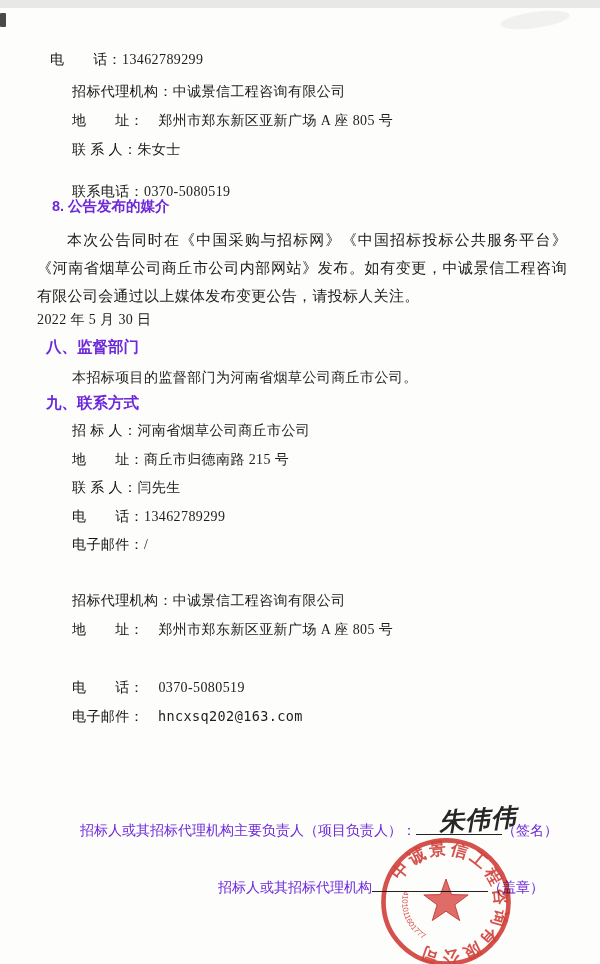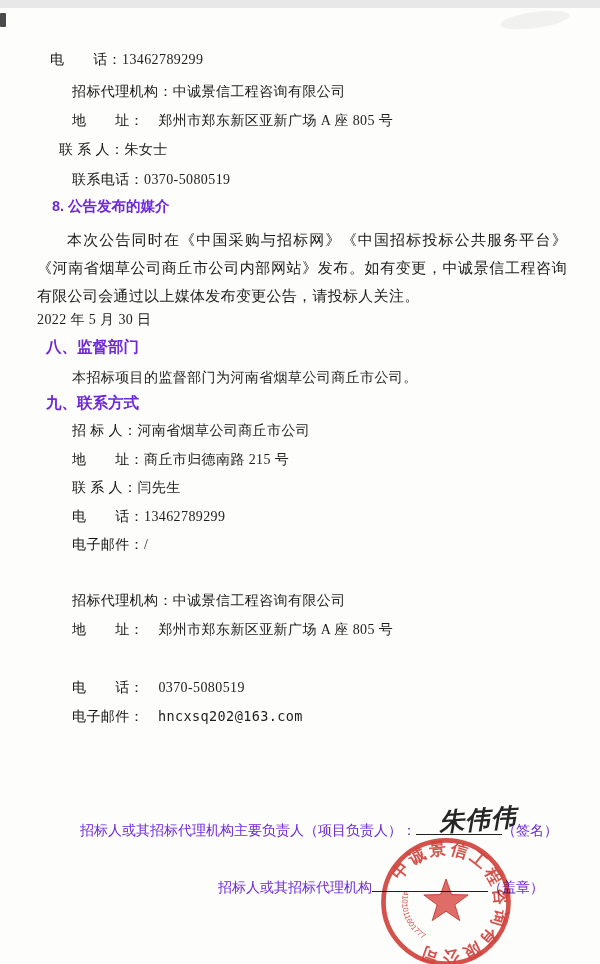--- a/index.html
+++ b/index.html
@@ -85,22 +85,22 @@
 <body>
 
 <div class="page">
 
   <div class="scan-mark-left"></div>
   <div class="scan-smudge-tr"></div>
 
   <div class="ln" style="left:50px;top:42px"><span class="lbl">电　　话：</span><span class="val">13462789299</span></div>
   <div class="ln" style="left:72px;top:74px"><span class="lbl">招标代理机构：</span><span class="val">中诚景信工程咨询有限公司</span></div>
   <div class="ln" style="left:72px;top:103px"><span class="lbl">地　　址：</span><span class="val">　郑州市郑东新区亚新广场 A 座 805 号</span></div>
-  <div class="ln" style="left:59px;top:132px"><span class="lbl">联 系 人：</span><span class="val">朱女士</span></div>
-  <div class="ln" style="left:72px;top:162px"><span class="lbl">联系电话：</span><span class="val">0370-5080519</span></div>
+  <div class="ln" style="left:72px;top:132px"><span class="lbl">联 系 人：</span><span class="val">朱女士</span></div>
+  <div class="ln" style="left:72px;top:174px"><span class="lbl">联系电话：</span><span class="val">0370-5080519</span></div>
 
   <div class="h-sans" style="left:52px;top:189px;font-size:14.5px">8. 公告发布的媒介</div>
   <div class="para">本次公告同时在《中国采购与招标网》《中国招标投标公共服务平台》《河南省烟草公司商丘市公司内部网站》发布。如有变更，中诚景信工程咨询有限公司会通过以上媒体发布变更公告，请投标人关注。</div>
   <div class="ln" style="left:37px;top:302px">2022 年 5 月 30 日</div>
 
   <div class="h-sans" style="left:46px;top:329px;font-size:15.5px">八、监督部门</div>
   <div class="ln" style="left:72px;top:360px">本招标项目的监督部门为河南省烟草公司商丘市公司。</div>
 
   <div class="h-sans" style="left:46px;top:385px;font-size:15.5px">九、联系方式</div>
 

